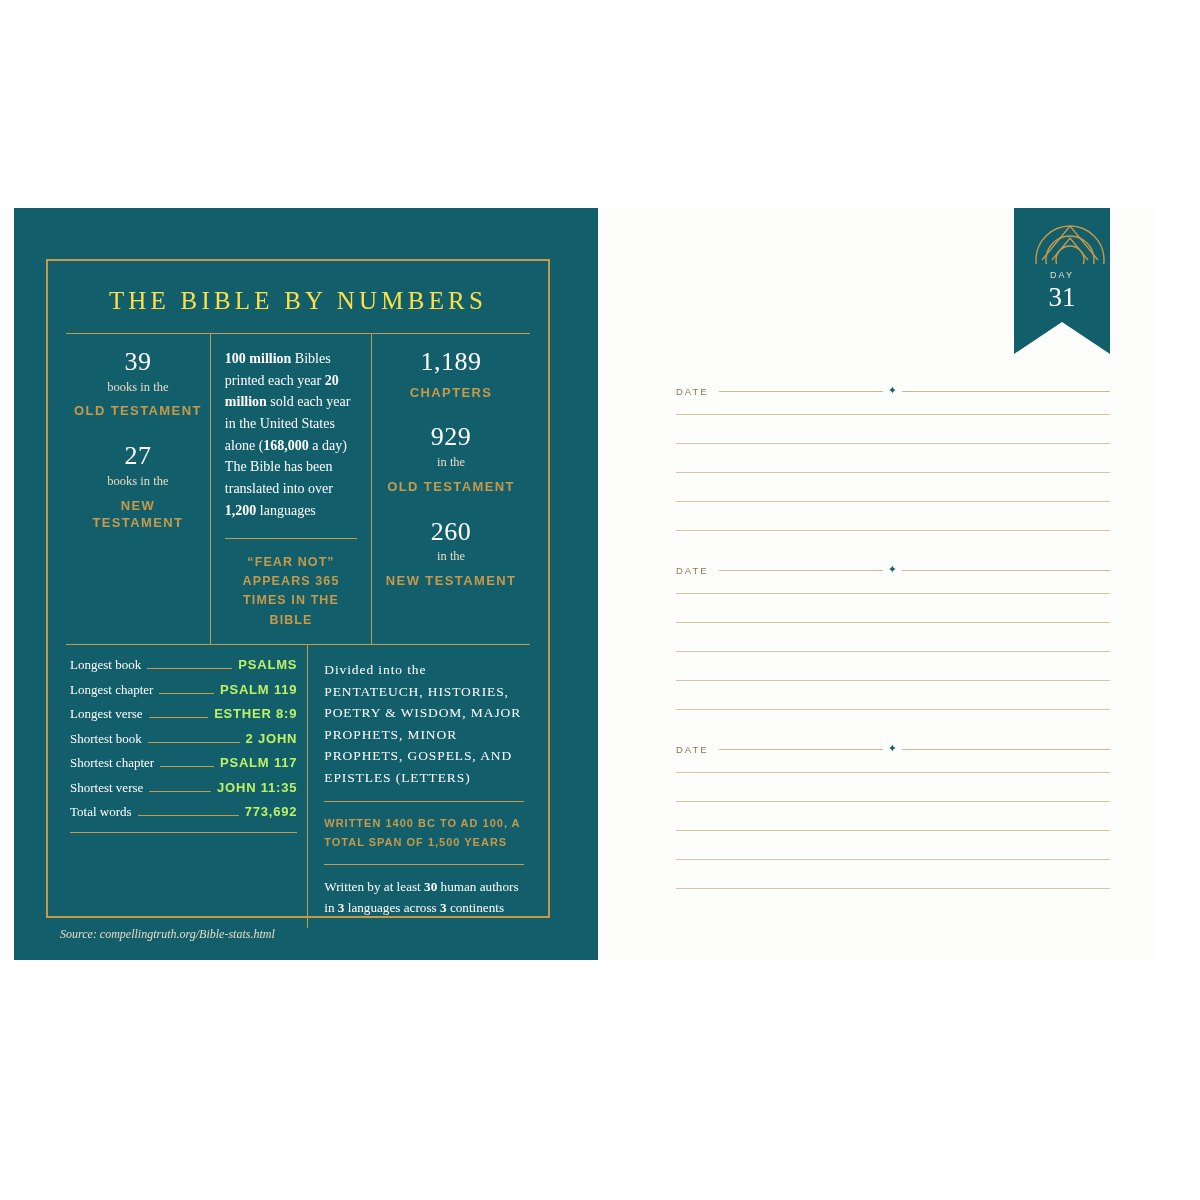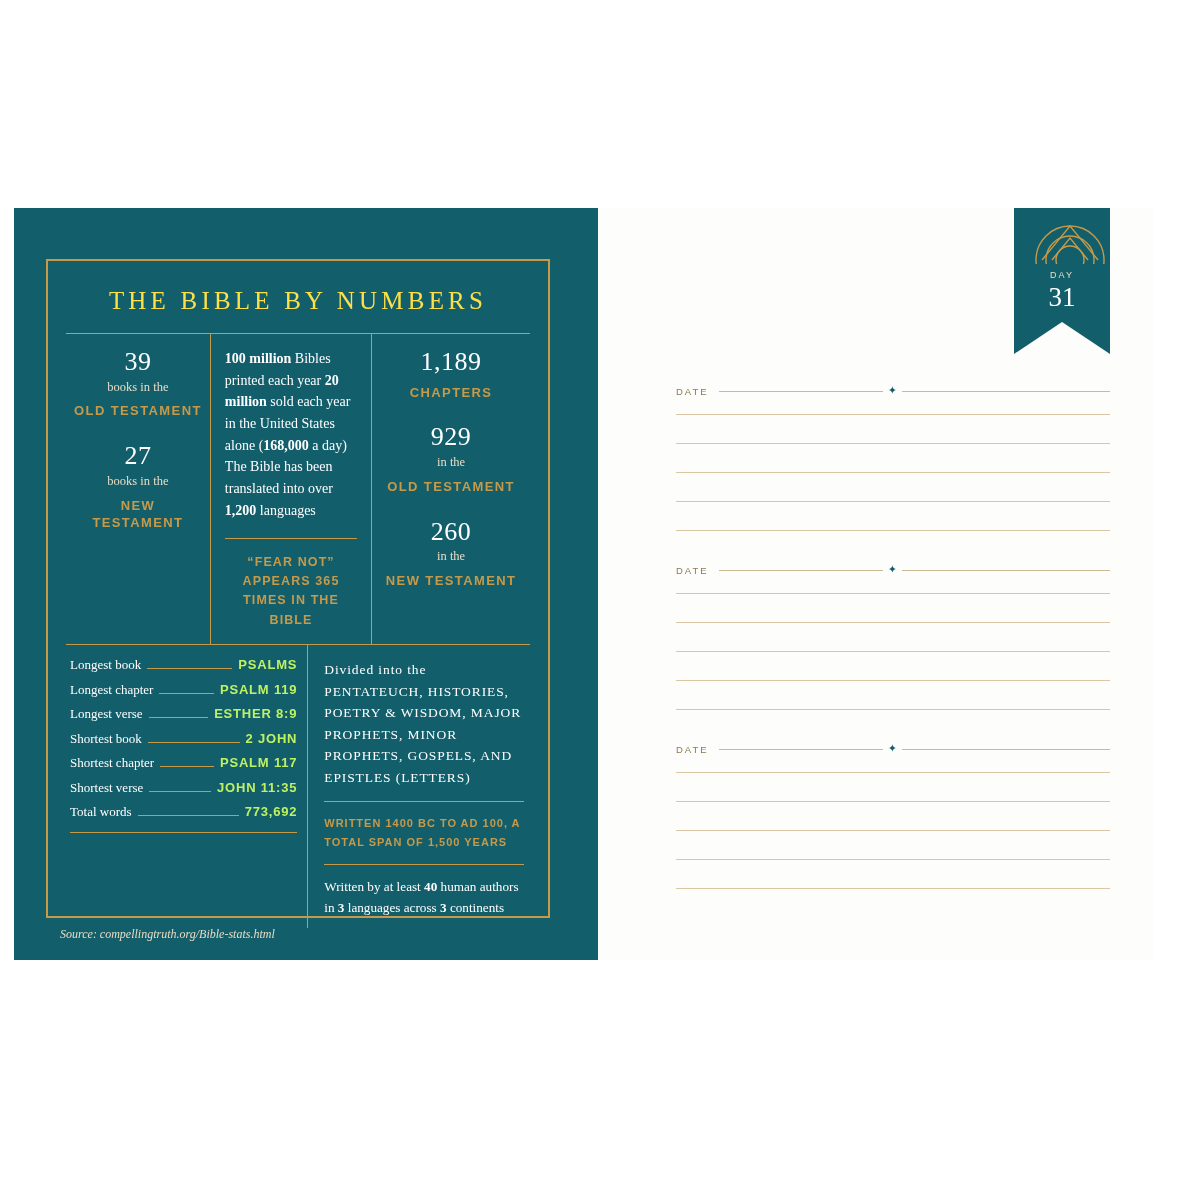--- a/index.html
+++ b/index.html
@@ -376,21 +376,21 @@
 
           <div class="hr-gold"></div>
 
         </div>
 
         <div class="lower-right">
           <div class="right-para">Divided into the PENTATEUCH, HISTORIES, POETRY &amp; WISDOM, MAJOR PROPHETS, MINOR PROPHETS, GOSPELS, AND EPISTLES (LETTERS)</div>
           <div class="hr-gold"></div>
           <div class="gold-caps">WRITTEN 1400 BC TO AD 100, A TOTAL SPAN OF 1,500 YEARS</div>
           <div class="hr-gold"></div>
-          <div class="right-para-serif">Written by at least <b>40</b> human authors in <b>3</b> languages across <b>3</b> continents</div>
+          <div class="right-para-serif">Written by at least <b>30</b> human authors in <b>3</b> languages across <b>3</b> continents</div>
         </div>
 
       </div>
     </div>
 
     <div class="source">Source: compellingtruth.org/Bible-stats.html</div>
   </div>
 
   <div class="right-page">
 

